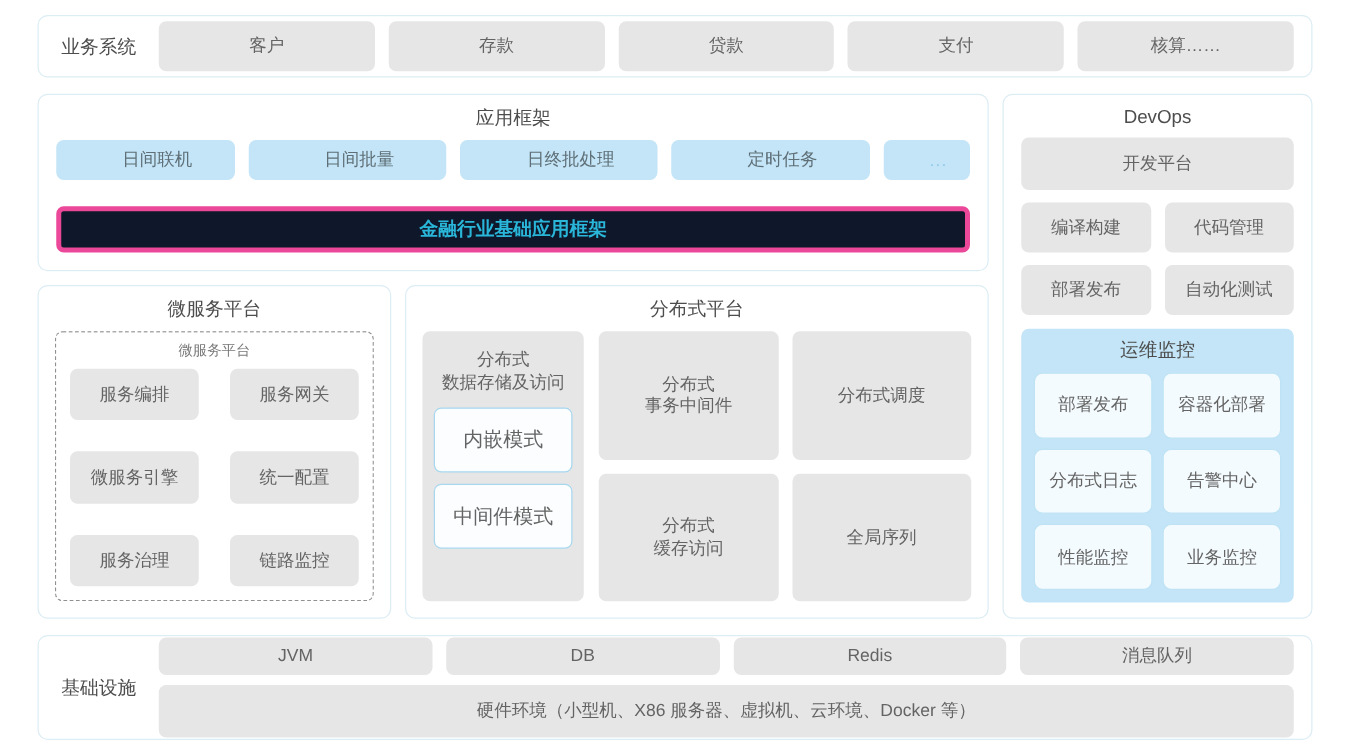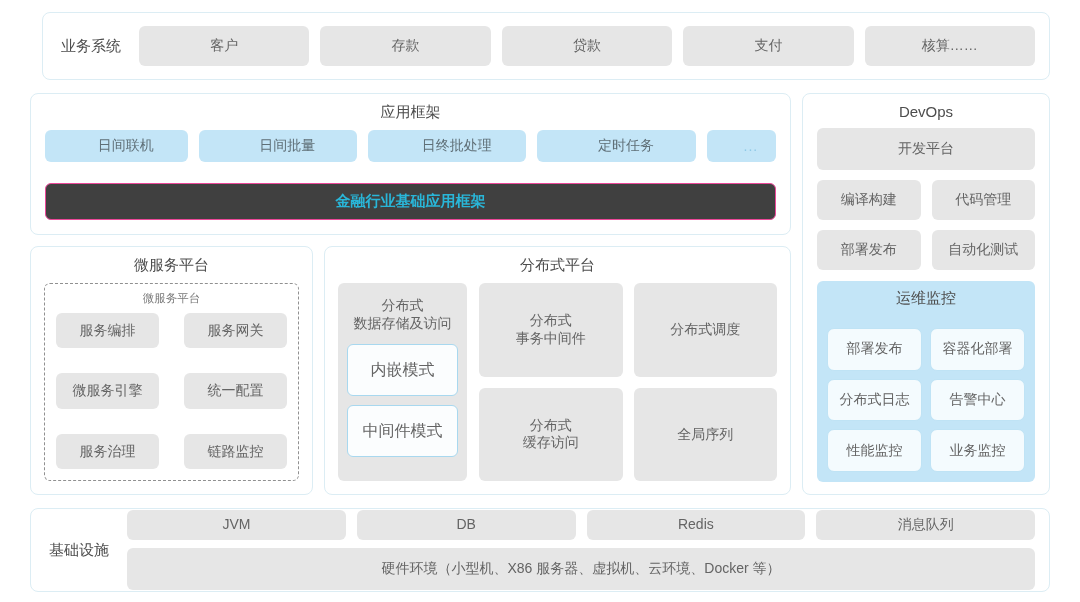--- a/index.html
+++ b/index.html
@@ -71,26 +71,25 @@
 
   .section-title {
     text-align: center;
     font-size: 15px;
     color: #4d4d4d;
     padding: 9px 0 8px 0;
   }
 
   
   .row-business {
-    height: 68px;
+    height: 50px;
     display: flex;
     align-items: center;
     padding: 0 14px 0 0;
     flex: none;
-    margin-left: 12px;
   }
   .row-business .side-label {
     width: 96px;
     flex: none;
     text-align: center;
     font-size: 15px;
     color: #4d4d4d;
   }
   .row-business .chips {
     flex: 1;
@@ -133,29 +132,29 @@
     margin-bottom: 11px;
   }
   .appfw-tags .chip-blue { height: 32px; }
   .appfw-tags .chip-blue.t0 { flex: 1.82; }
   .appfw-tags .chip-blue.t1 { flex: 2.05; }
   .appfw-tags .chip-blue.t2 { flex: 2.05; }
   .appfw-tags .chip-blue.t3 { flex: 2.05; }
   .appfw-tags .chip-blue.t4 { flex: 0.74; color:#8fc9e6; letter-spacing:1px; }
   .appfw-band {
     height: 37px;
-    border: 1px solid #ec4899;
+    border: 4px solid #ec4899;
     border-radius: 6px;
     display: flex;
     align-items: center;
     justify-content: center;
     color: #29b6d8;
     font-size: 15px;
     font-weight: bold;
-    background: #404040;
+    background: #0f172a;
     margin-top: 21px;
   }
 
   
   .lower {
     flex: 1;
     display: flex;
     gap: 11px;
     min-height: 0;
   }
@@ -243,21 +242,21 @@
     border-radius: 6px;
     display: flex;
     flex-direction: column;
     padding: 0 10px 10px 10px;
     min-height: 0;
   }
   .ops-title {
     text-align: center;
     font-size: 15px;
     color: #4d4d4d;
-    padding: 8px 0 20px 0;
+    padding: 8px 0 8px 0;
   }
   .ops-grid {
     flex: 1;
     display: grid;
     grid-template-columns: 1fr 1fr;
     grid-template-rows: 1fr 1fr 1fr;
     gap: 8px;
   }
   .ops-grid .chip-white {
     background: #f4fbfe;

